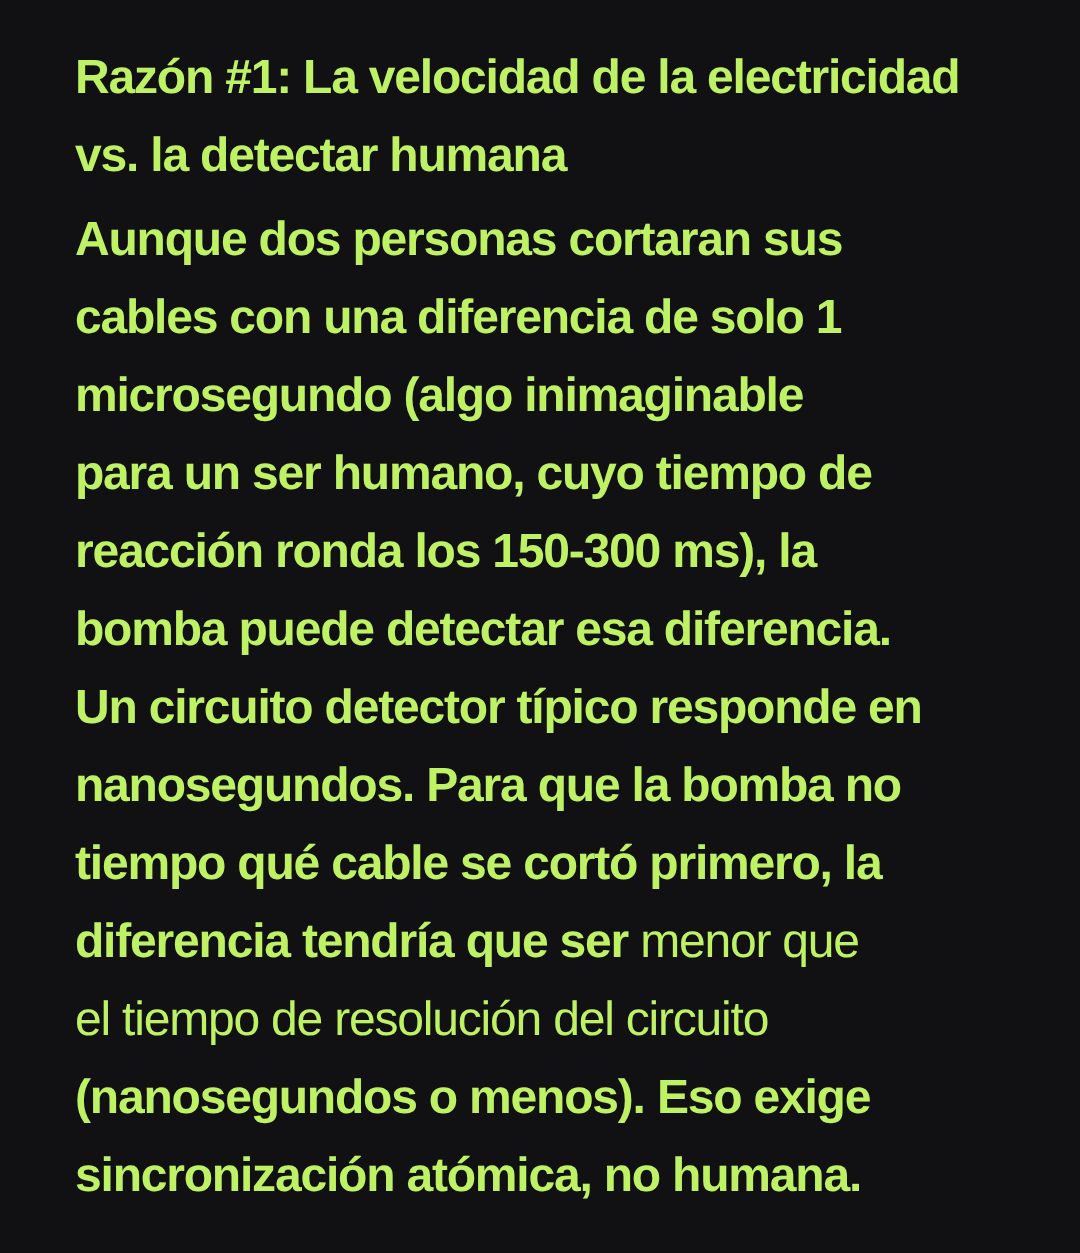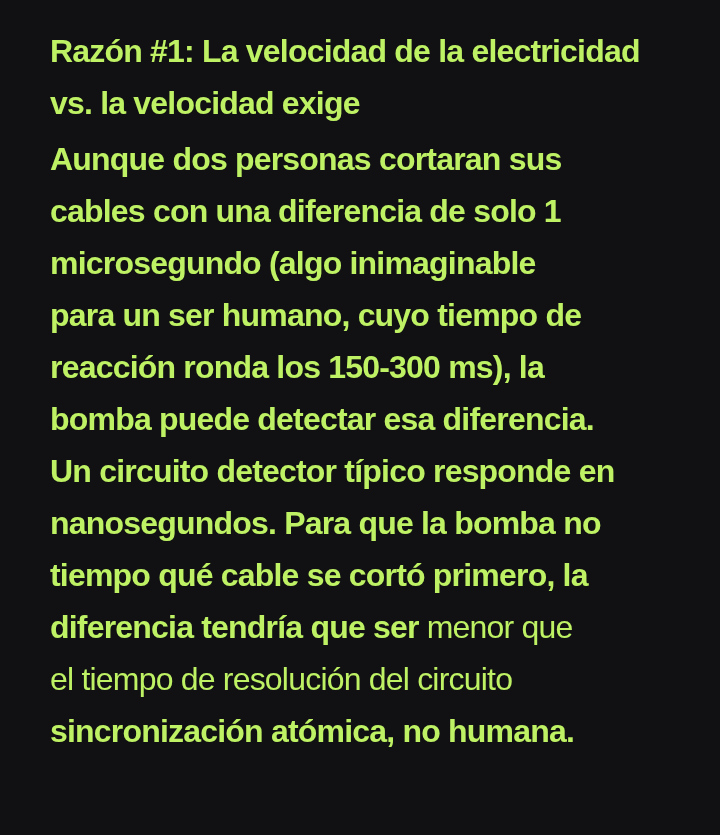--- a/index.html
+++ b/index.html
@@ -48,30 +48,31 @@
     font-weight: 700;
   }
 </style>
 </head>
 <body style="background: rgb(17, 17, 19);">
 
 <div class="screen">
   <div class="message-text" style="color: #bef264;">
     <div id="heading" class="heading">
         <div class="line"><span class="seg-bold">Razón #1: La velocidad de la electricidad</span></div>
-        <div class="line"><span class="seg-bold">vs. la velocidad exige</span></div>
+        <div class="line"><span class="seg-bold">vs. la detectar humana</span></div>
       </div>
     <div id="paragraph" class="paragraph">
         <div class="line"><span class="seg-regular">Aunque dos personas cortaran sus</span></div>
         <div class="line"><span class="seg-regular">cables con una diferencia de solo 1</span></div>
         <div class="line"><span class="seg-regular">microsegundo (algo inimaginable</span></div>
         <div class="line"><span class="seg-regular">para un ser humano, cuyo tiempo de</span></div>
         <div class="line"><span class="seg-regular">reacción ronda los 150-300 ms), la</span></div>
         <div class="line"><span class="seg-regular">bomba puede detectar esa diferencia.</span></div>
         <div class="line"><span class="seg-regular">Un circuito detector típico responde en</span></div>
         <div class="line"><span class="seg-regular">nanosegundos. Para que la bomba no</span></div>
         <div class="line"><span class="seg-regular">tiempo qué cable se cortó primero, la</span></div>
         <div class="line"><span class="seg-regular">diferencia tendría que ser </span><span class="seg-bold">menor que</span></div>
         <div class="line"><span class="seg-bold">el tiempo de resolución del circuito</span></div>
+        <div class="line"><span class="seg-regular">(nanosegundos o menos). Eso exige</span></div>
         <div class="line"><span class="seg-regular">sincronización atómica, no humana.</span></div>
       </div>
   </div>
 </div>
 
 </body></html>

